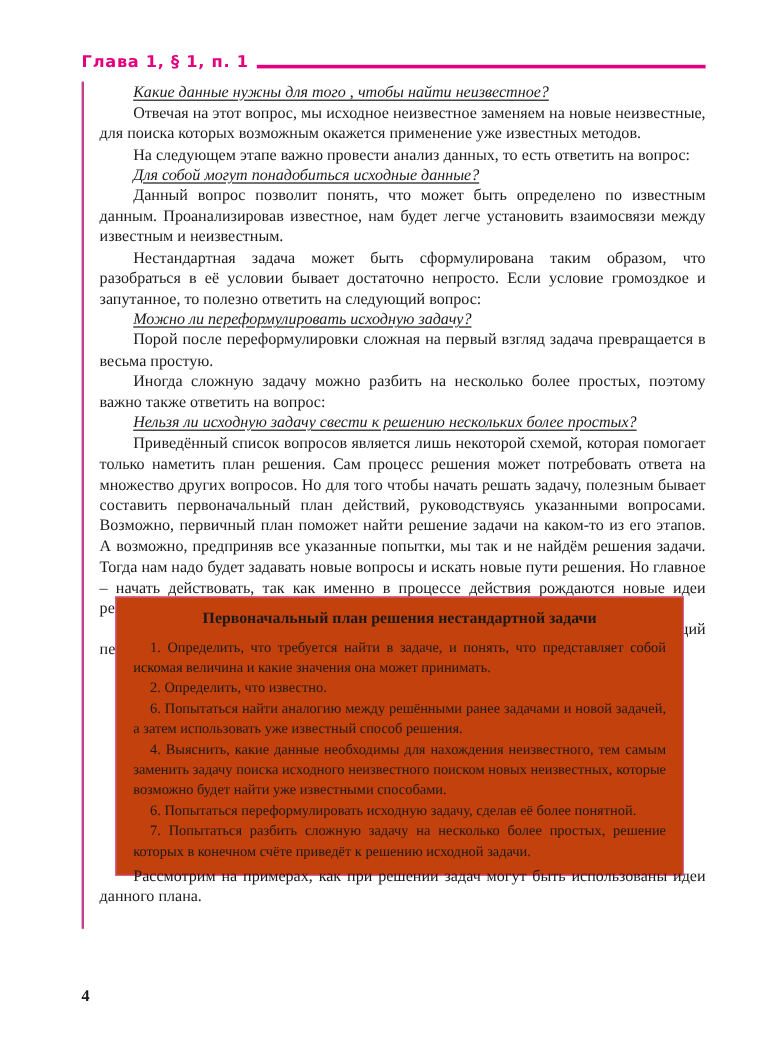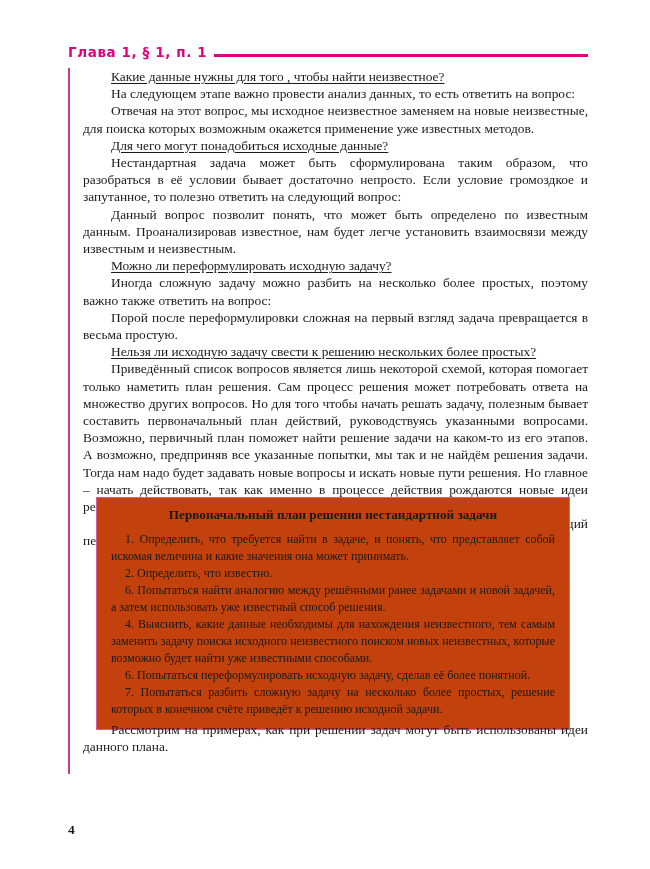--- a/index.html
+++ b/index.html
@@ -75,20 +75,21 @@
     text-align: justify;
     text-indent: 28px;
     hyphens: manual;
   }
   p.question {
     margin: 0;
     font-size: 13.4px;
     line-height: 17.2px;
     text-indent: 28px;
     text-align: left;
+    font-style: italic;
   }
   p.question .u {
     text-decoration: underline;
     text-underline-offset: 2px;
   }
 
   
   .plan-box {
     position: absolute;
     left: 96px;
@@ -141,28 +142,28 @@
 
   <div class="runhead">
     <span class="runhead-title" style="color: rgb(227, 0, 127);">Глава 1, § 1, п. 1</span>
     <span class="runhead-rule" style="background: rgb(227, 0, 127);"></span>
   </div>
 
   <div class="margin-rule" style="background: rgb(194, 64, 138);"></div>
 
   <div class="column">
     <p class="question"><span class="u">Какие данные нужны для того , чтобы найти неизвестное?</span></p>
+    <p class="body">Отвечая на этот вопрос, мы исходное неизвестное заменяем на новые неизвестные, для поиска которых возможным окажется применение уже известных методов.</p>
     <p class="body">На следующем этапе важно провести анализ данных, то есть ответить на вопрос:</p>
-    <p class="body">Отвечая на этот вопрос, мы исходное неизвестное заменяем на новые неизвестные, для поиска которых возможным окажется применение уже известных методов.</p>
-    <p class="question"><span class="u">Для чего могут понадобиться исходные данные?</span></p>
+    <p class="question"><span class="u">Для собой могут понадобиться исходные данные?</span></p>
+    <p class="body">Данный вопрос позволит понять, что может быть определено по известным данным. Проанализировав известное, нам будет легче установить взаимосвязи между известным и неизвестным.</p>
     <p class="body">Нестандартная задача может быть сформулирована таким образом, что разобраться в её условии бывает достаточно непросто. Если условие громоздкое и запутанное, то полезно ответить на следующий вопрос:</p>
-    <p class="body">Данный вопрос позволит понять, что может быть определено по известным данным. Проанализировав известное, нам будет легче установить взаимосвязи между известным и неизвестным.</p>
     <p class="question"><span class="u">Можно ли переформулировать исходную задачу?</span></p>
+    <p class="body">Порой после переформулировки сложная на первый взгляд задача превращается в весьма простую.</p>
     <p class="body">Иногда сложную задачу можно разбить на несколько более простых, поэтому важно также ответить на вопрос:</p>
-    <p class="body">Порой после переформулировки сложная на первый взгляд задача превращается в весьма простую.</p>
     <p class="question"><span class="u">Нельзя ли исходную задачу свести к решению нескольких более простых?</span></p>
     <p class="body">Приведённый список вопросов является лишь некоторой схемой, которая помогает только наметить план решения. Сам процесс решения может потребовать ответа на множество других вопросов. Но для того чтобы начать решать задачу, полезным бывает составить первоначальный план действий, руководствуясь указанными вопросами. Возможно, первичный план поможет найти решение задачи на каком-то из его этапов. А возможно, предприняв все указанные попытки, мы так и не найдём решения задачи. Тогда нам надо будет задавать новые вопросы и искать новые пути решения. Но главное – начать действовать, так как именно в процессе действия рождаются новые идеи решения. А план нам поможет начать думать над задачей.</p>
     <p class="body">Итак, на основе рассмотренных вопросов мы можем составить следующий первоначальный план решения задачи.</p>
   </div>
 
   <div class="plan-box" style="border-color: rgb(212, 95, 163);">
     <p class="plan-title">Первоначальный план решения нестандартной задачи</p>
     <p class="plan-item">1. Определить, что требуется найти в задаче, и понять, что представляет собой искомая величина и какие значения она может принимать.</p>
     <p class="plan-item">2. Определить, что известно.</p>
     <p class="plan-item">6. Попытаться найти аналогию между решёнными ранее задачами и новой задачей, а затем использовать уже известный способ решения.</p>

